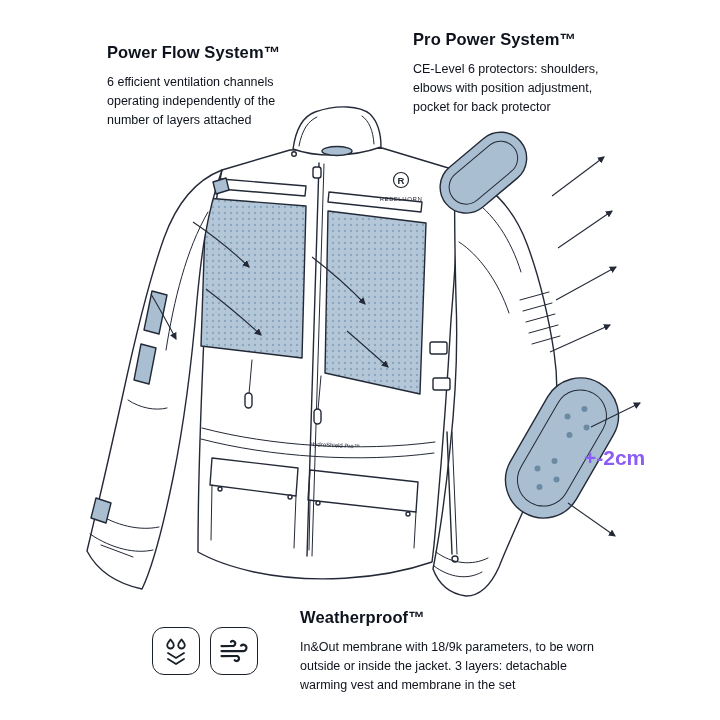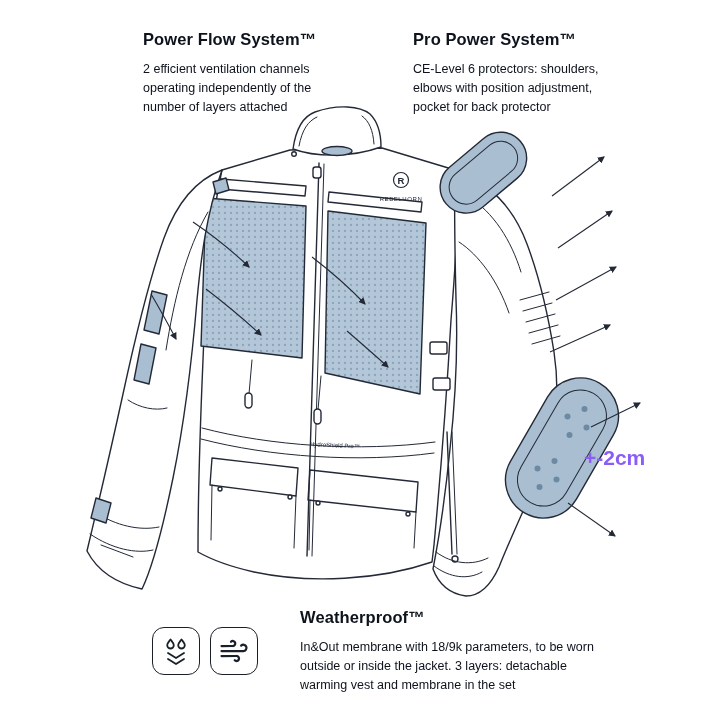--- a/index.html
+++ b/index.html
@@ -3,21 +3,21 @@
 <meta charset="utf-8">
 <style>
   html,body{margin:0;padding:0;background:#ffffff;}
   .canvas{
     position:relative;width:720px;height:720px;background:#ffffff;
     font-family:"Liberation Sans", sans-serif;color:#0d121c;overflow:hidden;
   }
   .feature{position:absolute;}
   .feature h2{font-size:16.5px;font-weight:700;margin:0 0 11px 0;color:#0d121c;letter-spacing:.1px;}
   .feature p{font-size:12.5px;line-height:1.5;margin:0;color:#0d121c;}
-  .feature.power{left:107px;top:30px;width:200px;margin-left:36px;}
+  .feature.power{left:107px;top:43px;width:200px;}
   .feature.shield{left:413px;top:30px;width:218px;}
   .feature.weather{left:300px;top:608px;width:305px;}
   .adjust-label{position:absolute;left:584px;top:446px;font-size:21px;font-weight:700;color:#8b5cf6;}
   .icon-row{position:absolute;left:152px;top:627px;display:flex;gap:10px;}
   .icon-box{
     width:48px;height:48px;border:1.7px solid #1a2029;border-radius:12px;
     display:flex;align-items:center;justify-content:center;box-sizing:border-box;background:#fff;
   }
   svg.jacket{position:absolute;left:0;top:0;}
 </style>
@@ -170,21 +170,21 @@
       <path d="M556,300 L616,267"></path>
       <path d="M550,352 L610,325"></path>
 
       <path d="M591,427 L640,403"></path>
       <path d="M568,503 L615,536"></path>
     </g>
   </svg>
 
   <div class="feature power">
     <h2>Power Flow System™</h2>
-    <p>2 efficient ventilation channels operating independently of the number of layers attached</p>
+    <p>6 efficient ventilation channels operating independently of the number of layers attached</p>
   </div>
 
   <div class="feature shield">
     <h2>Pro Power System™</h2>
     <p>CE-Level 6 protectors: shoulders, elbows with position adjustment, pocket for back protector</p>
   </div>
 
   <div class="feature weather">
     <h2>Weatherproof™</h2>
     <p>In&amp;Out membrane with 18/9k parameters, to be worn outside or inside the jacket. 3 layers: detachable warming vest and membrane in the set</p>

